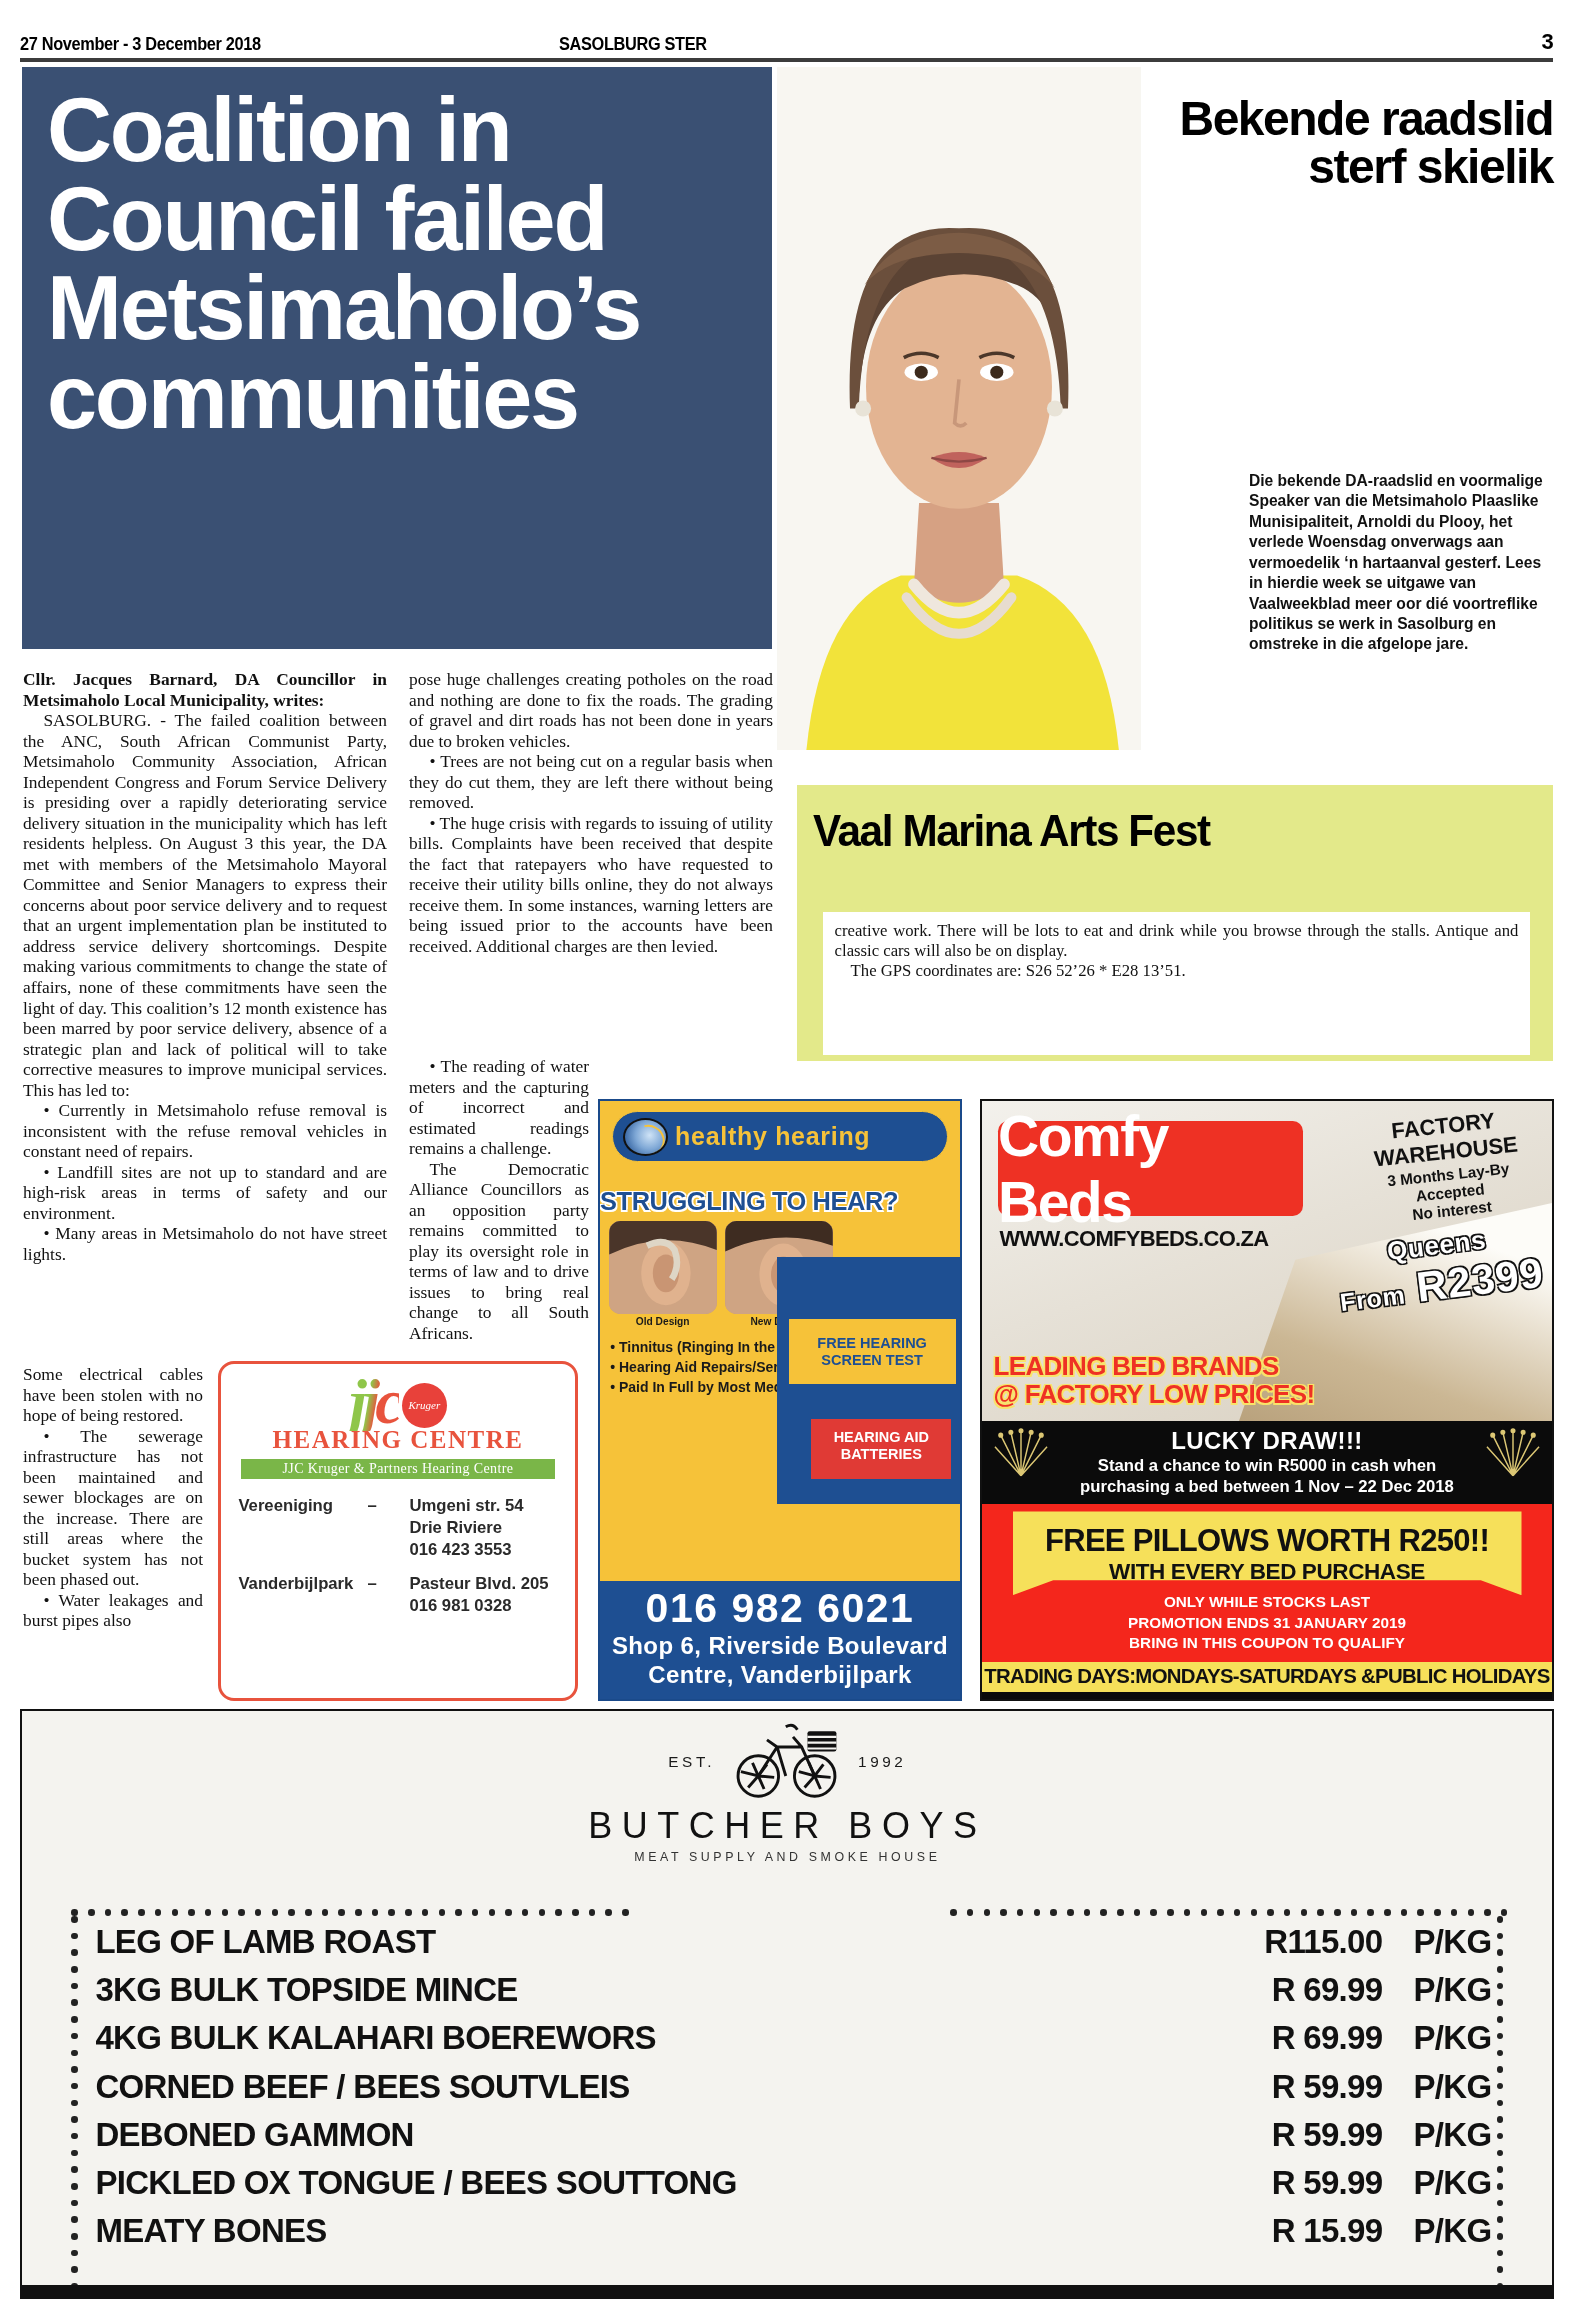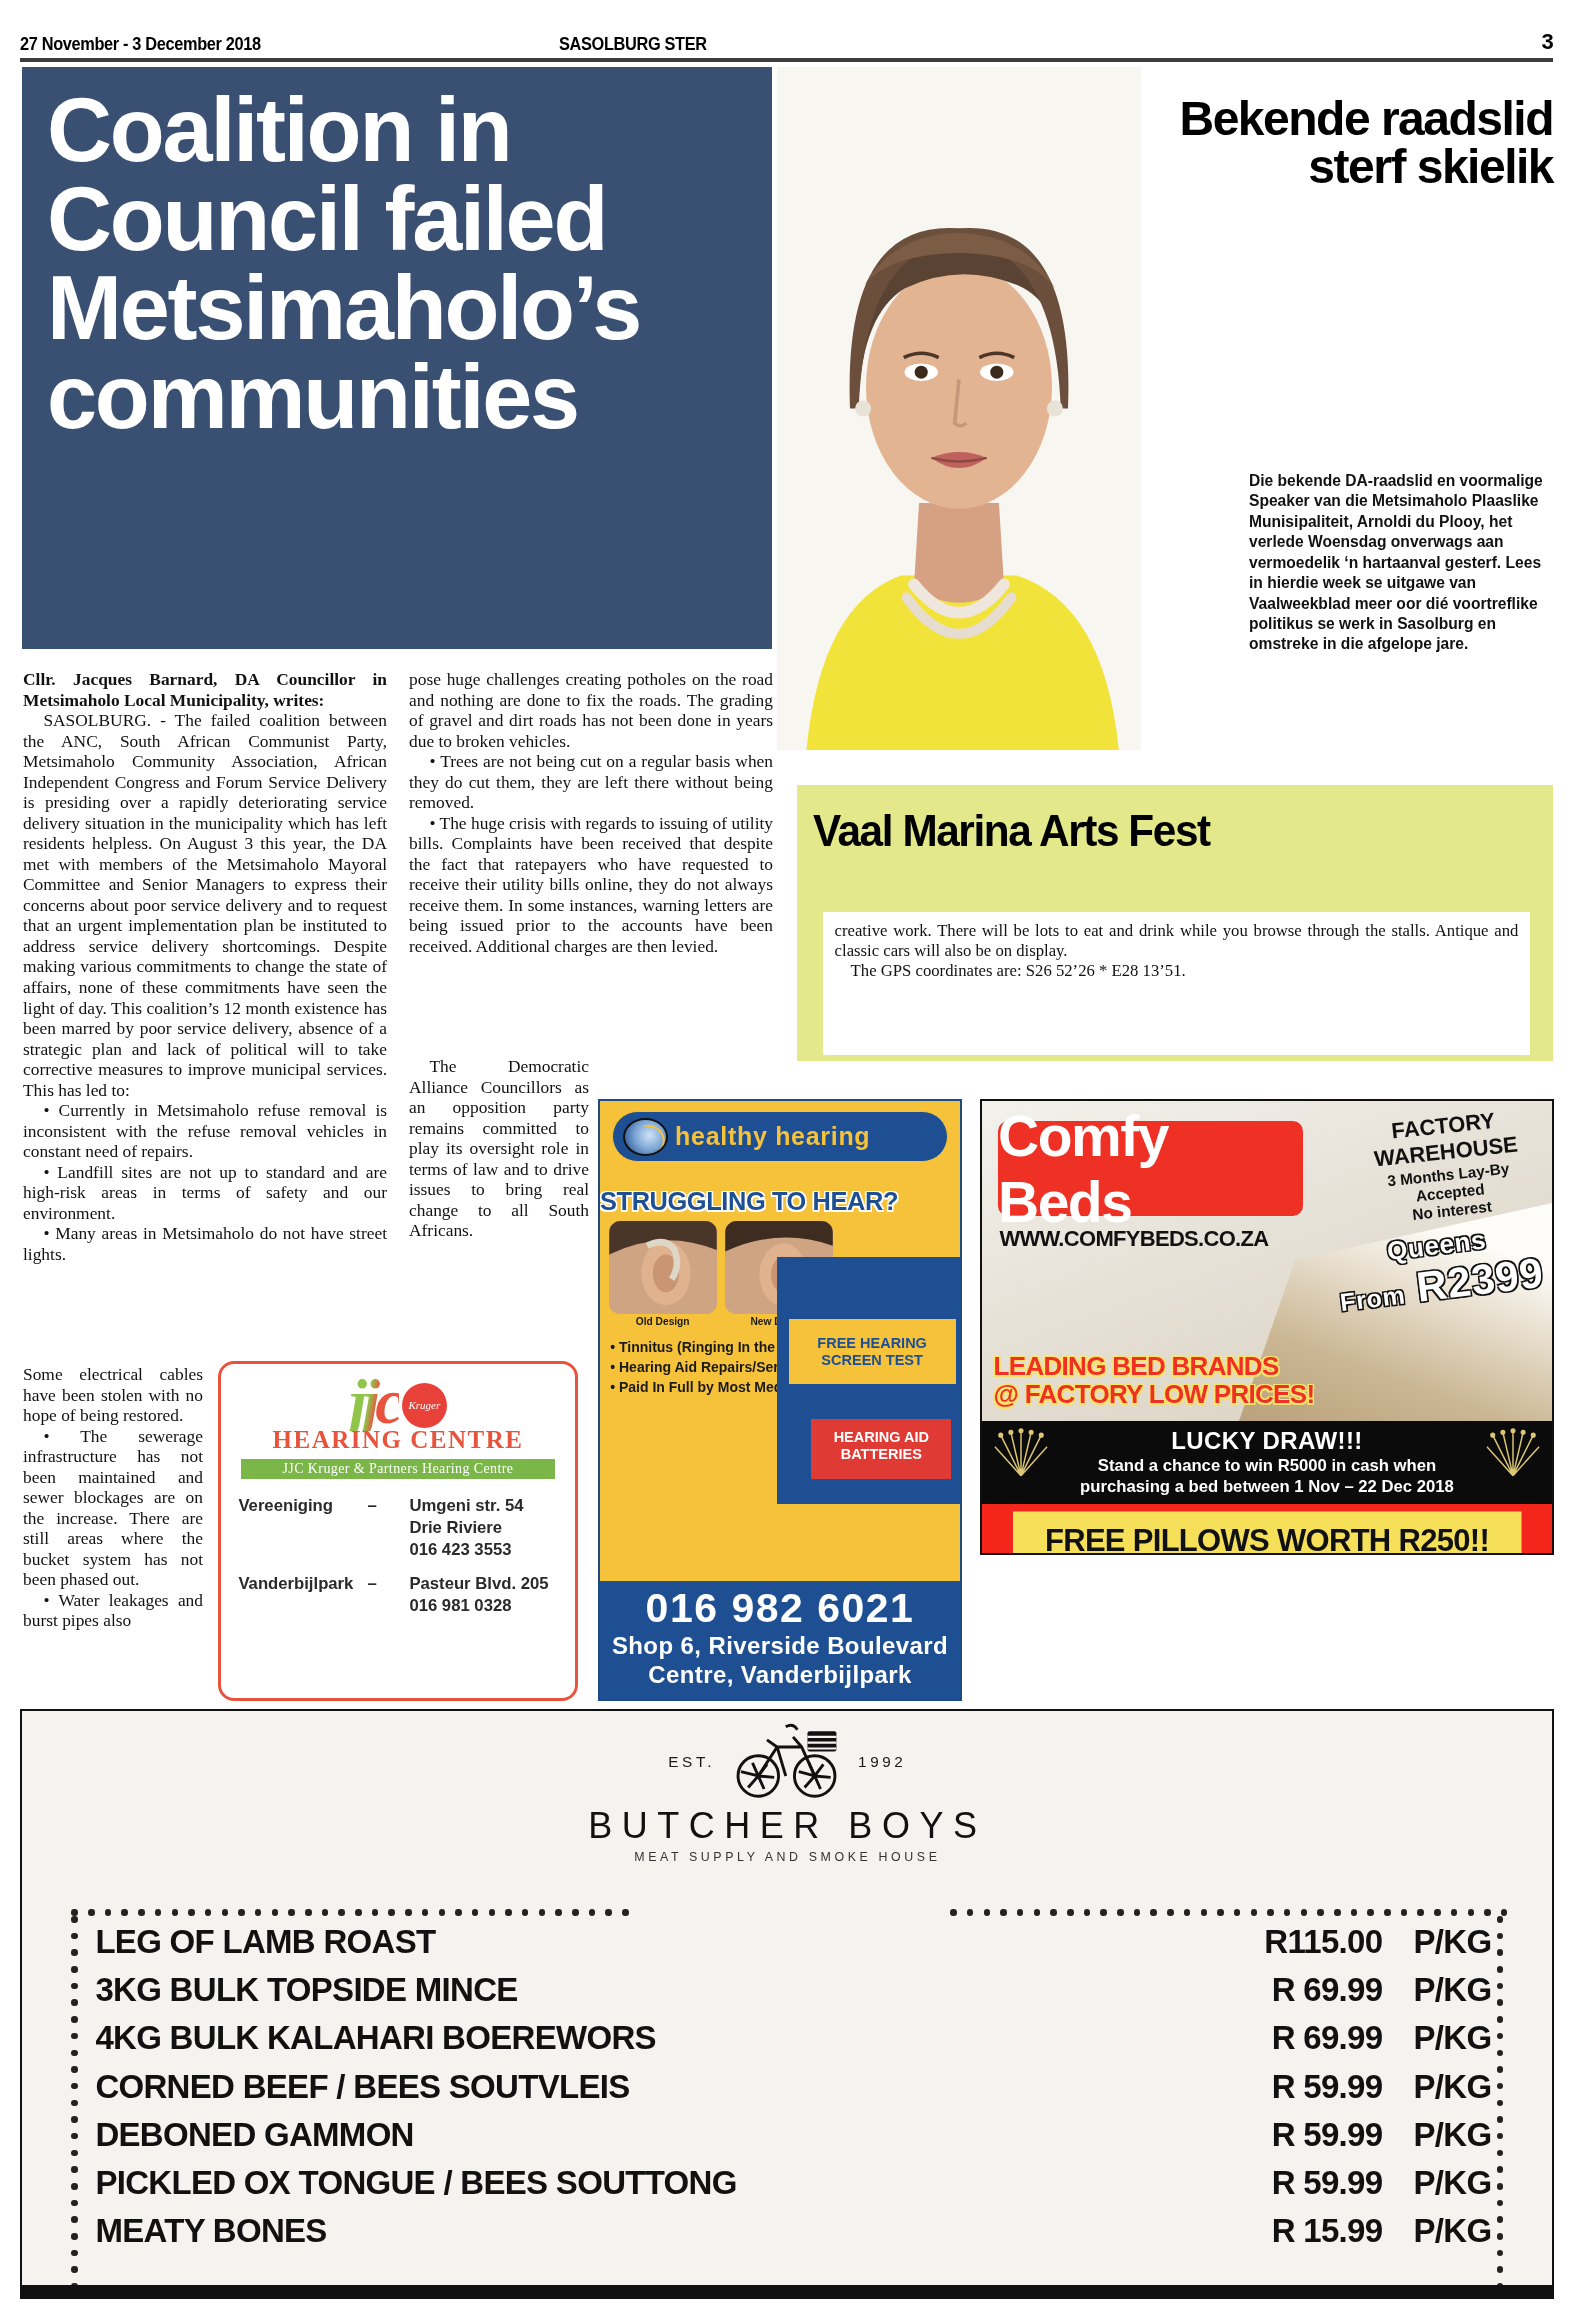--- a/index.html
+++ b/index.html
@@ -145,21 +145,21 @@
              color:#fff; font-weight:bold; font-size:14.5px; text-align:center;
              line-height:1.15; padding:10.2px 2.9px 16px 2.9px;margin-left:20px; }
   .hh-blue-right { position:absolute; right:0; top:156px; width:183px; height:247px; background:#1e4f92; }
   .hh-bullets { margin:11.6px 0 0 10.2px; font-size:14px; font-weight:bold; color:#1a1a1a; line-height:1.42; }
   .hh-bottom { position:absolute; left:0; bottom:0; width:100%; background:#1e4f92;
                color:#fff; text-align:center; padding:4.4px 0 10.2px 0; }
   .hh-phone { font-size:41px; font-weight:bold; letter-spacing:1.5px; }
   .hh-addr { font-size:24px; font-weight:bold; line-height:1.18; letter-spacing:0.4px; }
 
   
-  .cb-ad { position:absolute; left:980px; top:1099px; width:574px; height:456px;
+  .cb-ad { position:absolute; left:980px; top:1099px; width:574px; height:602px;
            background:#a21caf; border:2.2px solid #111; overflow:hidden;
            font-family:"Liberation Sans", sans-serif; }
   .cb-top { position:relative; height:320px;
             background: linear-gradient(160deg,#f3f1ec 0%,#e6e1d7 45%,#d8cfbf 100%); }
   .cb-logo { position:absolute; left:16px; top:20.4px; width:305px; height:95px;
              background:#ee3124; border-radius:10.2px; display:flex; align-items:center;
              justify-content:center; }
   .cb-logo span { color:#fff; font-size:57px; font-weight:bold; letter-spacing:-1.5px;
                   font-family:"Liberation Sans", sans-serif; }
   .cb-url { position:absolute; left:17.4px; top:125px; font-size:22px; font-weight:bold; color:#111;
@@ -290,20 +290,21 @@
     <p>• Water leakages and burst pipes also</p>
   </div>
 
   <div class="col" id="art-col2">
     <p class="noindent">pose huge challenges creating potholes on the road and nothing are done to fix the roads. The grading of gravel and dirt roads has not been done in years due to broken vehicles.</p>
     <p>• Trees are not being cut on a regular basis when they do cut them, they are left there without being removed.</p>
     <p>• The huge crisis with regards to issuing of utility bills. Complaints have been received that despite the fact that ratepayers who have requested to receive their utility bills online, they do not always receive them. In some instances, warning letters are being issued prior to the accounts have been received. Additional charges are then levied.</p>
   </div>
 
   <div class="col" id="art-col2b">
+    <p>• The reading of water meters and the capturing of incorrect and estimated readings remains a challenge.</p>
     <p>The Democratic Alliance Councillors as an opposition party remains committed to play its oversight role in terms of law and to drive issues to bring real change to all South Africans.</p>
   </div>
 
   <div class="vm-box">
     <div class="vm-title">Vaal Marina Arts Fest</div>
   </div>
   <div class="vm-inner">
     <div class="vm-c">
       <p class="noindent">creative work. There will be lots to eat and drink while you browse through the stalls. Antique and classic cars will also be on display.</p>
       <p>The GPS coordinates are: S26 52’26 * E28 13’51.</p>

